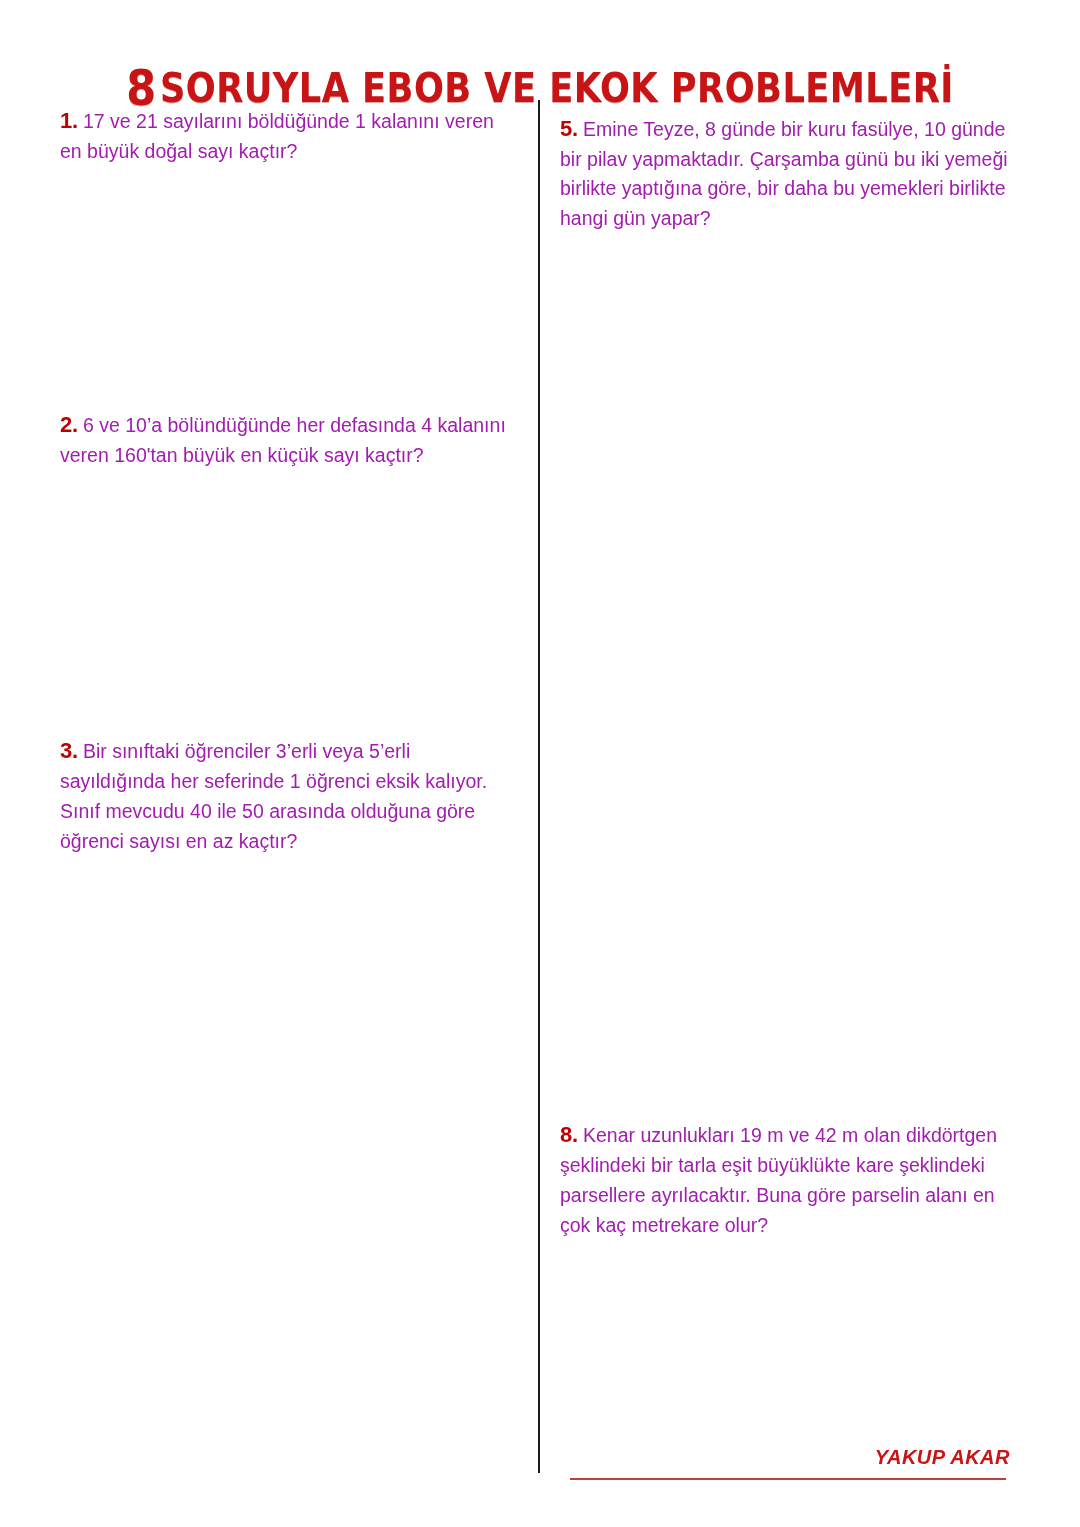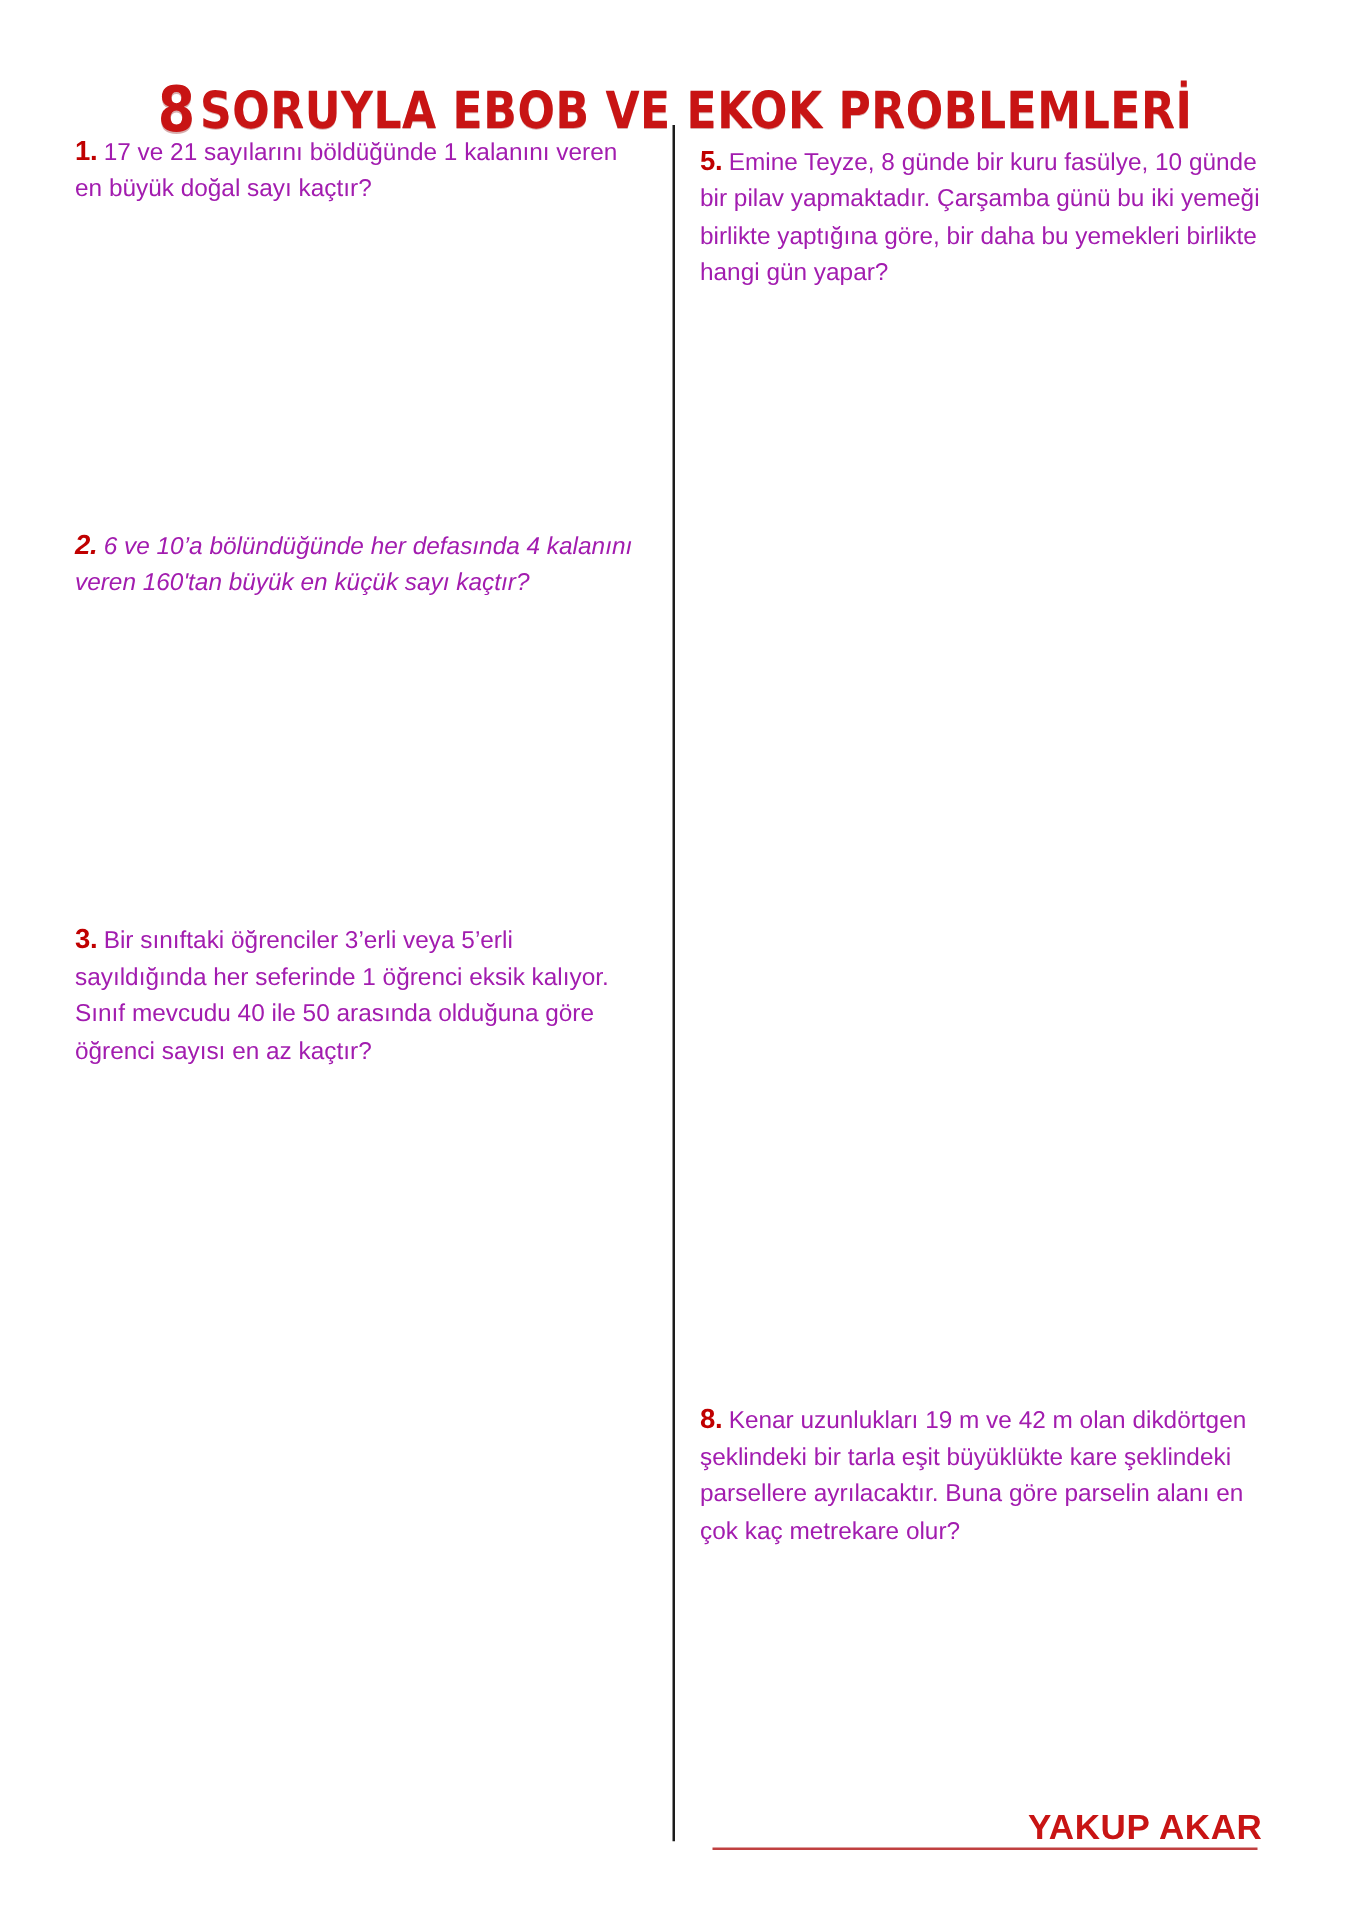--- a/index.html
+++ b/index.html
@@ -79,21 +79,21 @@
     font-size: 22px;
     padding-right: 5px;
     letter-spacing: -0.2px;
   }
   .question .qtext {
     color: #a21caf;
   }
 
   
   #q1 { top: 104px; }
-  #q2 { top: 419px; font-style: italic; }
+  #q2 { top: 408px; }
   #q3 { top: 734px; }
   #q4 { top: 1128px; }
 
   
   #q5 { top: 112px;  width: 448px; }
   #q6 { top: 419px;  width: 452px; }
   #q7 { top: 769px;  width: 452px; }
   #q8 { top: 1118px; width: 452px; }
 
   
@@ -113,22 +113,23 @@
     background: #C04040;
   }
   .footer-signature {
     position: absolute;
     left: 770px;
     top: 1446px;
     width: 240px;
     text-align: right;
     color: #C81414;
     font-family: "Liberation Sans", sans-serif;
+    font-style: italic;
     font-weight: bold;
-    font-size: 28px;
+    font-size: 20px;
     letter-spacing: 0.5px;
     white-space: nowrap;
   }
 </style>
 </head>
 <body>
 
 <div id="page">
 
   <h1 class="worksheet-title">

